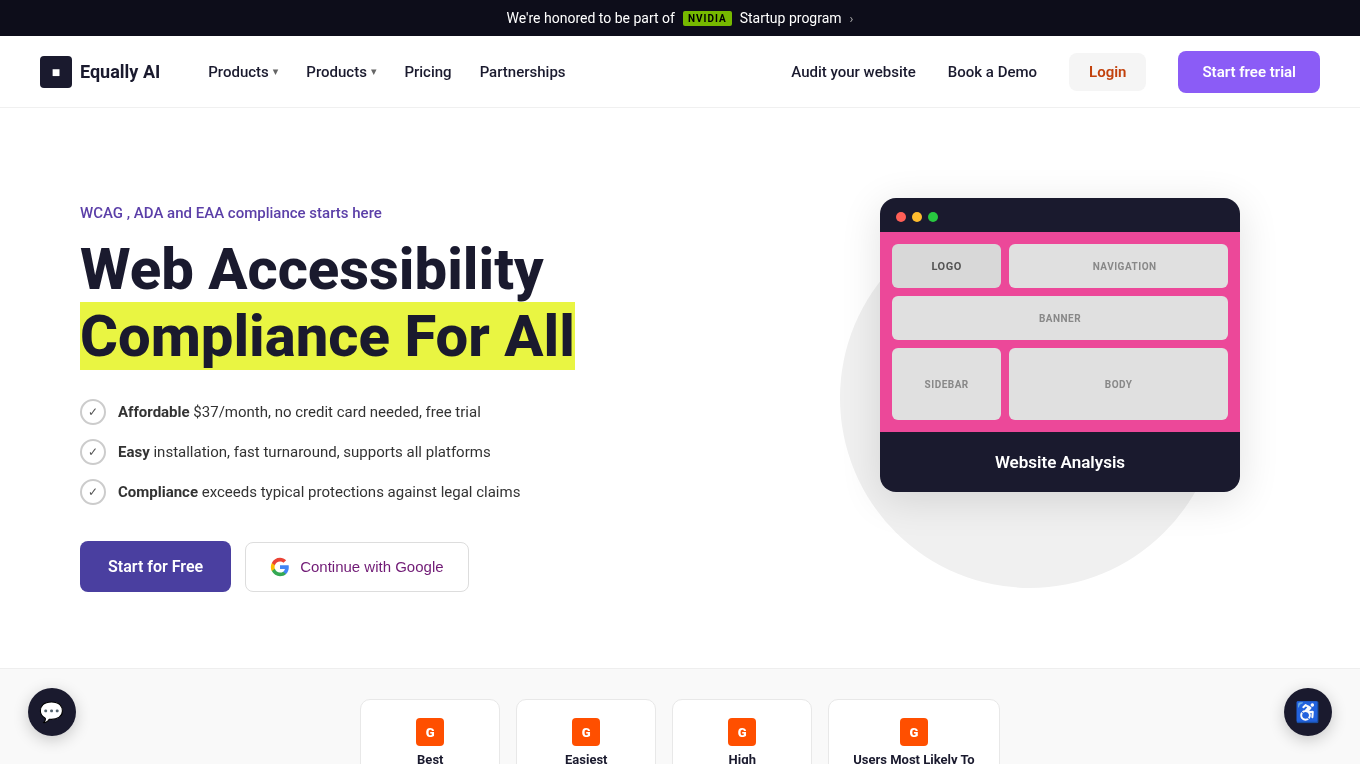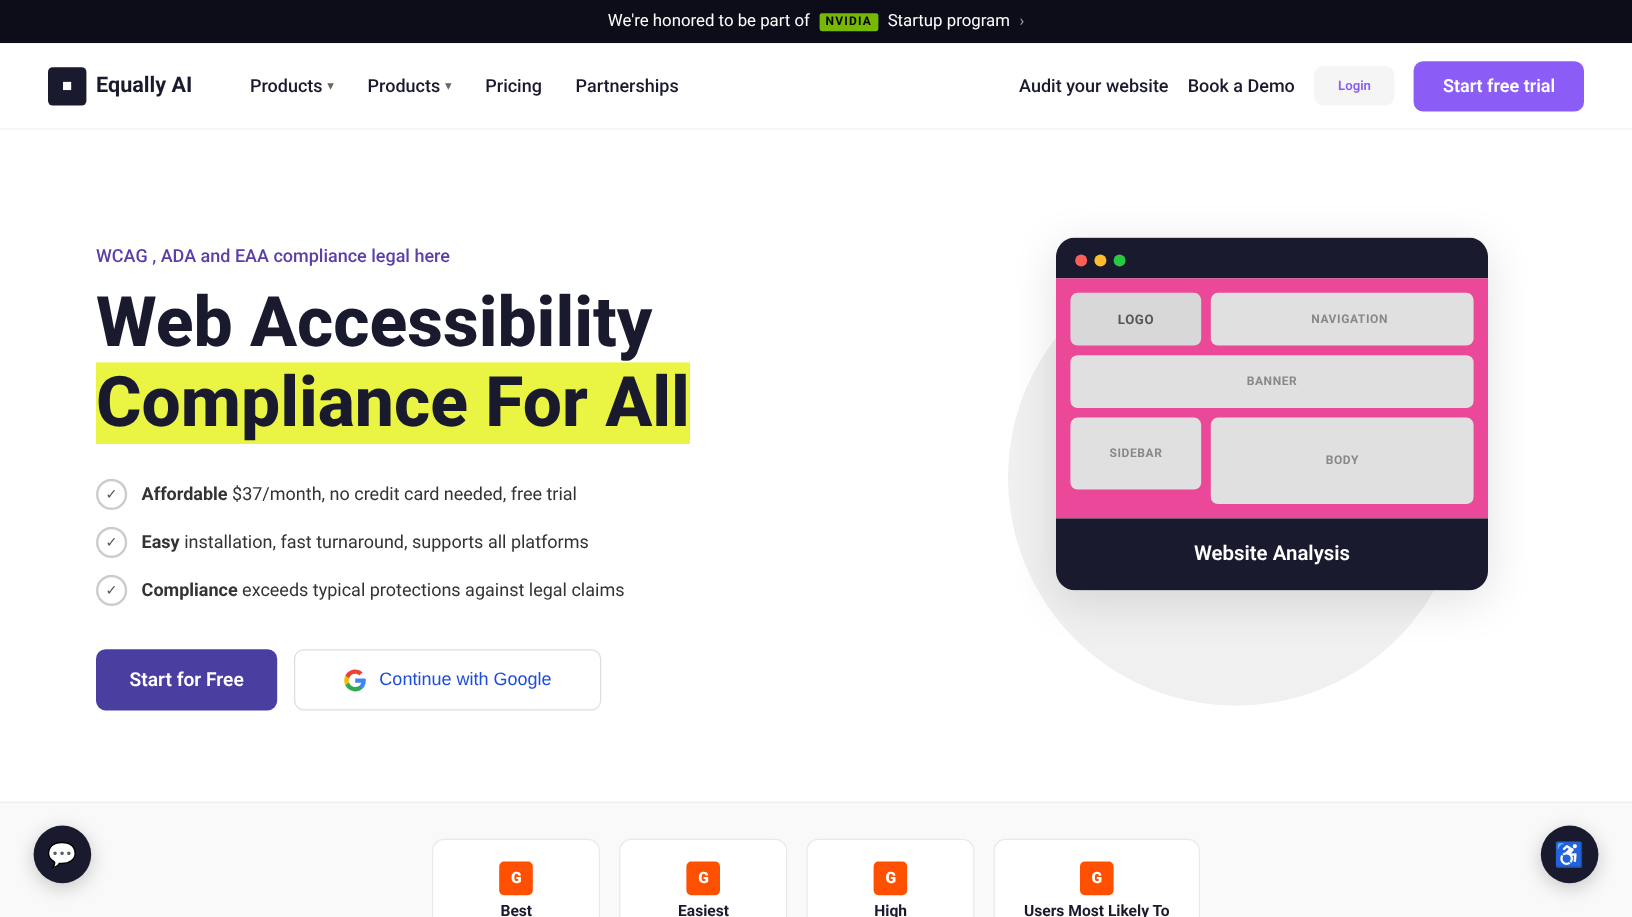--- a/index.html
+++ b/index.html
@@ -83,32 +83,32 @@
       font-weight: 500;
       padding: 8px 12px;
       border-radius: 6px;
       transition: background 0.2s;
     }
     .chevron { font-size: 11px; color: #666; }
 
     .nav-right {
       display: flex;
       align-items: center;
-      gap: 16px;
+      gap: 32px;
     }
     .nav-link {
       text-decoration: none;
       color: #1a1a2e;
       font-size: 15px;
       font-weight: 500;
     }
     .btn-login {
       text-decoration: none;
-      color: #8b5cf6;
-      font-size: 11px;
+      color: #c2410c;
+      font-size: 15px;
       font-weight: 600;
       background: #f5f5f5;
       padding: 10px 20px;
       border-radius: 8px;
     }
     .btn-trial {
       background: #8b5cf6;
       color: #fff;
       text-decoration: none;
       font-size: 15px;
@@ -173,44 +173,45 @@
       display: flex;
       align-items: center;
       justify-content: center;
       flex-shrink: 0;
       color: #555;
       font-size: 12px;
     }
     .hero-buttons {
       display: flex;
       gap: 14px;
+      align-items: center;
     }
     .btn-start-free {
       background: #4a3fa0;
       color: #fff;
       font-size: 16px;
       font-weight: 600;
       padding: 16px 28px;
       border-radius: 8px;
       border: none;
       cursor: pointer;
       text-decoration: none;
     }
     .btn-google {
       display: flex;
       align-items: center;
       gap: 10px;
       background: #fff;
       border: 1.5px solid #ddd;
       font-size: 15px;
       font-weight: 500;
-      padding: 14px 40px;
+      padding: 14px 24px;
       border-radius: 8px;
       cursor: pointer;
-      color: #1d4ed8;
+      color: #701a75;
     }
     .google-g {
       width: 20px;
       height: 20px;
     }
 
     
     .hero-visual {
       position: relative;
       width: 480px;
@@ -266,21 +267,21 @@
       justify-content: center;
       font-size: 10px;
       font-weight: 700;
       color: #888;
       letter-spacing: 0.5px;
       text-transform: uppercase;
     }
     .mock-logo { grid-column: 1; grid-row: 1; height: 44px; font-size: 11px; font-weight: 700; color: #555; background: #d8d8d8; }
     .mock-nav { grid-column: 2; grid-row: 1; height: 44px; padding-left: 12px; }
     .mock-banner { grid-column: 1 / 3; grid-row: 2; height: 44px; }
-    .mock-sidebar { grid-column: 1; grid-row: 3; height: 60px; }
+    .mock-sidebar { grid-column: 1; grid-row: 3; height: 72px; }
     .mock-content { grid-column: 2; grid-row: 3; height: 72px; }
 
     .mockup-footer {
       background: #1a1a2e;
       padding: 20px 16px;
       color: #fff;
       font-size: 17px;
       font-weight: 600;
       text-align: center;
     }
@@ -409,21 +410,21 @@
   <div class="nav-right">
     <a href="#" class="nav-link">Audit your website</a>
     <a href="#" class="nav-link">Book a Demo</a>
     <a href="#" class="btn-login">Login</a>
     <a href="#" class="btn-trial">Start free trial</a>
   </div>
 </nav>
 
 <section class="hero">
   <div class="hero-content">
-    <p class="hero-tagline">WCAG , ADA and EAA compliance legal here</p>
+    <p class="hero-tagline">WCAG , ADA and EAA compliance starts here</p>
     <h1 class="hero-title">
       <span>Web Accessibility</span><br>
       <span class="hero-title-highlight">Compliance For All</span>
     </h1>
     <ul class="hero-features">
       <li>
         <div class="check-icon">✓</div>
         <span><strong>Affordable</strong><span> $37/month, no credit card needed, free trial</span></span>
       </li>
       <li>

